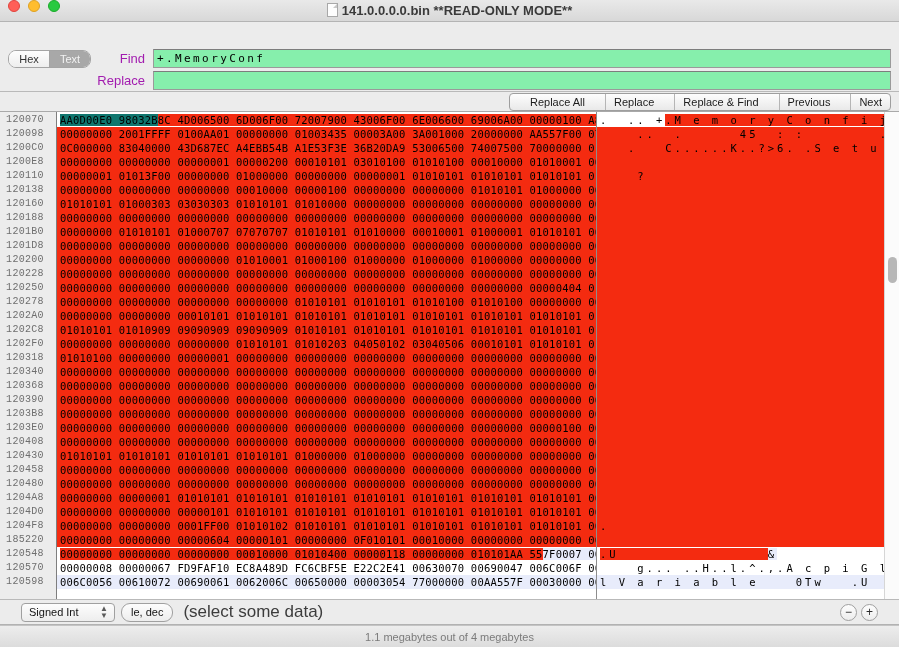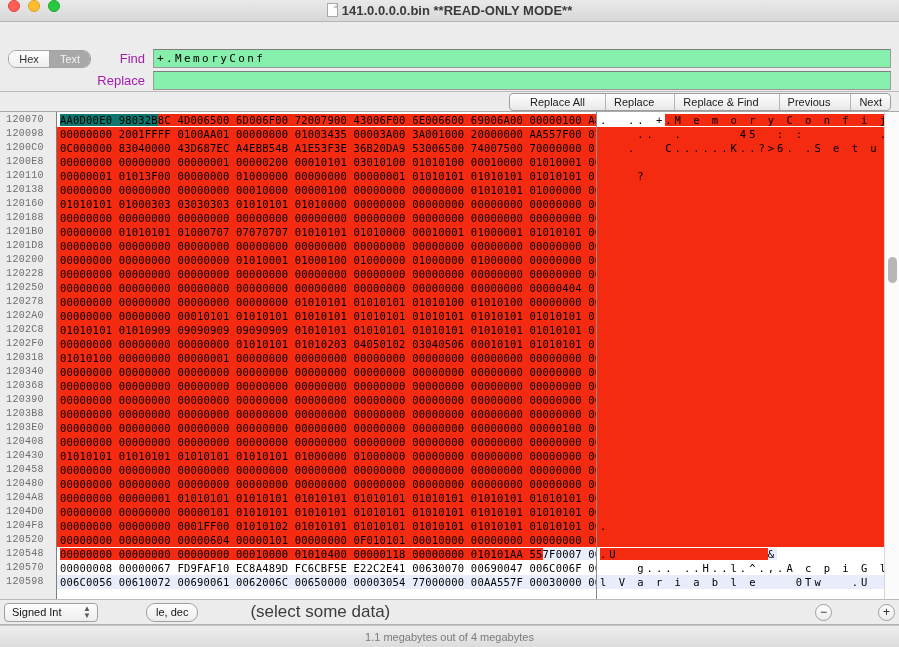--- a/index.html
+++ b/index.html
@@ -246,23 +246,22 @@
     border-radius: 5px;
     background: #b7b7b7;
   }
 
   
   .inspector {
     flex: 0 0 25px;
     background: #ececec;
     display: flex;
     align-items: center;
-    padding: 0 4px;
+    padding: 0 21px;
     border-bottom: 1px solid #b2b2b2;
-    gap: 42px;
   }
   .popup {
     position: relative;
     height: 19px;
     min-width: 94px;
     border: 1px solid #a0a0a0;
     border-radius: 4px;
     background: linear-gradient(to bottom,#fdfdfd,#ededed);
     font-size: 11px;
     color: #131313;
@@ -381,21 +380,21 @@
         <div class="orow">120390</div>
         <div class="orow">1203B8</div>
         <div class="orow">1203E0</div>
         <div class="orow">120408</div>
         <div class="orow">120430</div>
         <div class="orow">120458</div>
         <div class="orow">120480</div>
         <div class="orow">1204A8</div>
         <div class="orow">1204D0</div>
         <div class="orow">1204F8</div>
-        <div class="orow">120520</div>
+        <div class="orow">185220</div>
         <div class="orow">120548</div>
         <div class="orow">120570</div>
         <div class="orow">120598</div>
       </div>
     <div class="hexcol" id="hexcol">
         <div class="hrow plain"><span class="pre">AA0D00E0 98032B</span><span style="background: rgb(244, 43, 16);">8C 4D006500 6D006F00 72007900 43006F00 6E006600 69006A00 00000100 A8010000</span></div>
         <div class="hrow sel">00000000 2001FFFF 0100AA01 00000000 01003435 00003A00 3A001000 20000000 AA557F00 07000000</div>
         <div class="hrow sel">0C000000 83040000 43D687EC A4EBB54B A1E53F3E 36B20DA9 53006500 74007500 70000000 01000000</div>
         <div class="hrow sel">00000000 00000000 00000001 00000200 00010101 03010100 01010100 00010000 01010001 00040000</div>
         <div class="hrow sel">00000001 01013F00 00000000 01000000 00000000 00000001 01010101 01010101 01010101 01010101</div>

